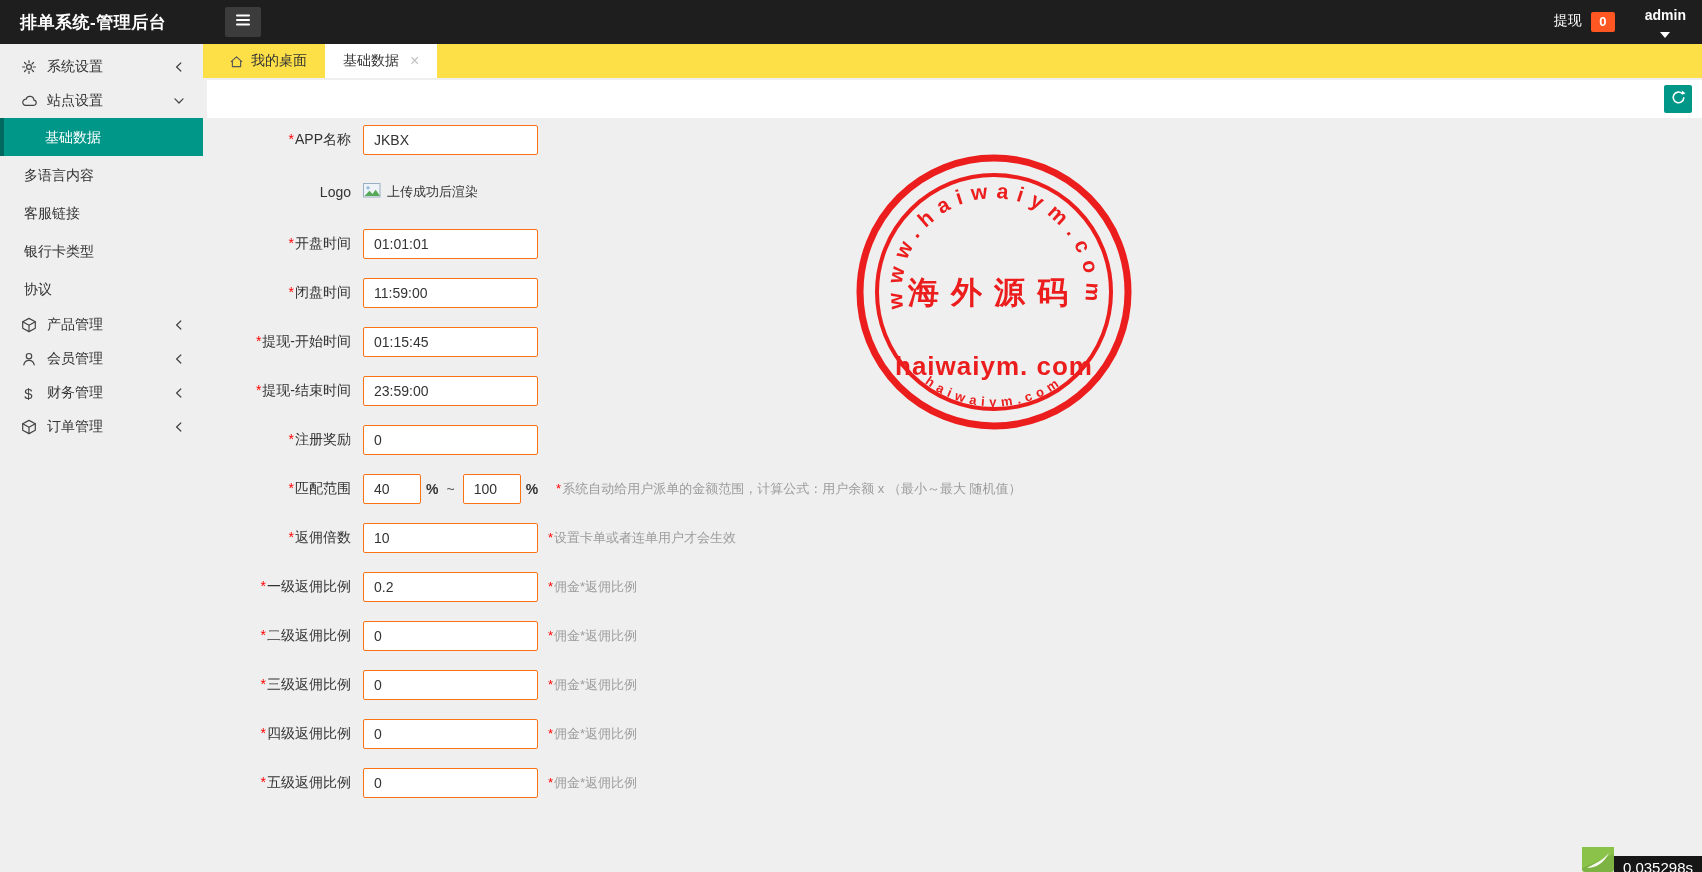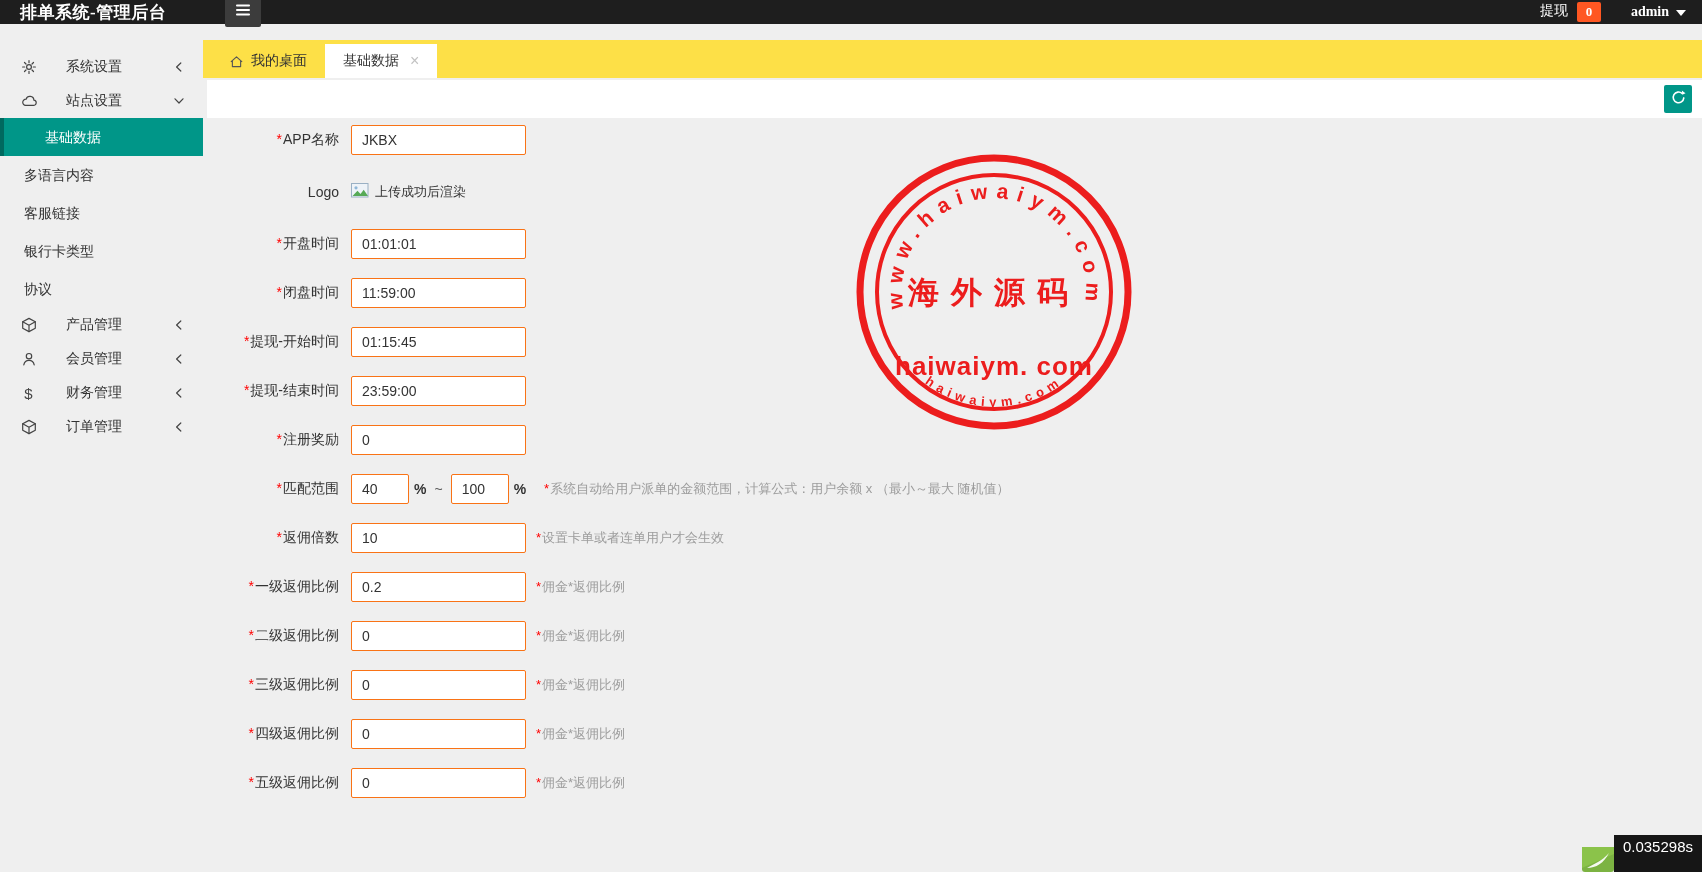--- a/index.html
+++ b/index.html
@@ -7,70 +7,70 @@
     width:1702px;height:872px;overflow:hidden;position:relative;
     background:#efefef;
     font-family:"Liberation Sans","DejaVu Sans",sans-serif;
     -webkit-font-smoothing:antialiased;
   }
   :root{
     --accent:#009688;--accent-dark:#00695f;--badge:#ff5722;
     --topbar:#1e1e1e;--stamp:#ec1212;
   }
   
-  .topbar{position:absolute;top:0;left:0;right:0;height:24px;background:var(--topbar);
-    display:flex;align-items:center;color:#fff;z-index:30;font-family:Liberation Serif, serif;}
+  .topbar{position:absolute;top:0;left:0;right:0;height:44px;background:var(--topbar);
+    display:flex;align-items:center;color:#fff;z-index:30;}
   .logo-title{width:203px;box-sizing:border-box;padding-left:20px;font-size:17px;font-weight:bold;letter-spacing:.5px;white-space:nowrap;}
   .fold-btn{width:36px;height:30px;margin-left:22px;background:#3c3c3c;border-radius:2px;
     display:flex;align-items:center;justify-content:center;cursor:pointer;}
   .top-right{margin-left:auto;display:flex;align-items:center;gap:30px;padding-right:16px;}
   .withdraw{display:flex;gap:9px;font-size:14px;cursor:pointer;}
   .badge{background:var(--badge);min-width:14px;height:20px;line-height:20px;text-align:center;
     border-radius:2px;font-size:13px;padding:0 5px;font-weight:bold;}
-  .user{display:flex;align-items:center;gap:7px;font-size:14px;font-weight:bold;cursor:pointer;}
+  .user{display:flex;align-items:center;gap:7px;font-size:14px;font-weight:bold;cursor:pointer;flex-direction:column;}
   .caret{width:0;height:0;border-left:5px solid transparent;border-right:5px solid transparent;border-top:6px solid #fff;margin-top:2px;}
   
   .sidebar{position:absolute;left:0;top:40px;width:203px;bottom:0;background:#efefef;padding-top:10px;box-sizing:border-box;z-index:20;}
-  .side-item{height:34px;display:flex;align-items:center;padding:0 16px 0 20px;font-size:14px;color:#333;cursor:pointer;gap:19px;}
+  .side-item{height:34px;display:flex;align-items:center;padding:0 16px 0 20px;font-size:14px;color:#333;cursor:pointer;}
   .side-item .ic-wrap{width:17px;height:17px;margin-right:10px;display:flex;align-items:center;justify-content:center;color:#444;}
   .side-item .lbl{flex:1;}
   .side-item .chev{display:flex;align-items:center;color:#666;}
   .sub-item{height:38px;line-height:38px;padding-left:24px;font-size:14px;color:#333;cursor:pointer;}
   .sub-item.active{background:var(--accent);border-left:4px solid var(--accent-dark);padding-left:41px;color:#fff;}
   
   .main{position:absolute;left:203px;top:40px;right:0;bottom:0;background:#efefef;overflow:hidden;}
   .tabstrip{height:38px;background:#fde047;display:flex;align-items:flex-end;padding-left:8px;}
   .tab{height:34px;box-sizing:border-box;padding:0 18px;display:flex;align-items:center;gap:7px;
     font-size:14px;color:#333;cursor:pointer;}
   .tab .home-ic{display:flex;color:#555;}
   .tab.active{background:#fff;}
   .tab-close{color:#c2c2c2;font-size:16px;margin-left:4px;line-height:1;cursor:pointer;}
   .toolbar{margin:2px 0 0 4px;height:38px;background:#fff;position:relative;}
   .refresh-btn{position:absolute;right:10px;top:5px;width:28px;height:28px;background:var(--accent);
     border-radius:2px;display:flex;align-items:center;justify-content:center;cursor:pointer;}
   
   .form-wrap{padding-top:7px;}
   .form-row{display:flex;align-items:center;height:30px;margin-bottom:19px;}
   .form-row.logo-row{height:36px;}
-  .f-label{width:148px;flex:none;text-align:right;padding-right:12px;box-sizing:border-box;
+  .f-label{width:160px;flex:none;text-align:right;padding-right:12px;box-sizing:border-box;
     font-size:14px;color:#333;white-space:nowrap;}
   .star{color:#ff0000;margin-right:1px;}
   .f-input{width:175px;height:30px;box-sizing:border-box;border:1px solid #f97316;border-radius:2px;
     padding:0 10px;font-size:14px;color:#333;background:#fff;outline:none;font-family:inherit;}
   .f-input.small{width:58px;}
   .unit{font-size:14px;color:#333;margin:0 8px 0 5px;font-weight:bold;}
   .tilde{font-size:14px;color:#555;margin-right:8px;}
   .hint{margin-left:10px;font-size:13px;color:#9c9c9c;white-space:nowrap;}
   .logo-cell{display:flex;align-items:center;gap:4px;font-size:13px;color:#333;}
   
   .stamp{position:absolute;left:853px;top:151px;width:282px;height:282px;opacity:.95;pointer-events:none;z-index:40;}
   
   .exec{position:absolute;right:0;bottom:0;display:flex;align-items:flex-end;z-index:50;}
   .tp-icon{width:32px;height:25px;display:block;cursor:pointer;}
-  .exec-box{background:#161616;color:#fff;font-size:15px;height:37px;line-height:24px;padding:0 9px;font-family:"Liberation Sans",sans-serif;}
+  .exec-box{background:#161616;color:#fff;font-size:15px;height:16px;line-height:24px;padding:0 9px;font-family:"Liberation Sans",sans-serif;}
 </style>
 </head>
 <body>
 
 <div class="topbar">
   <div class="logo-title">排单系统-管理后台</div>
   <div class="fold-btn">
     <span>
       <svg width="16" height="14" viewBox="0 0 16 14">
           <g fill="#fff">

